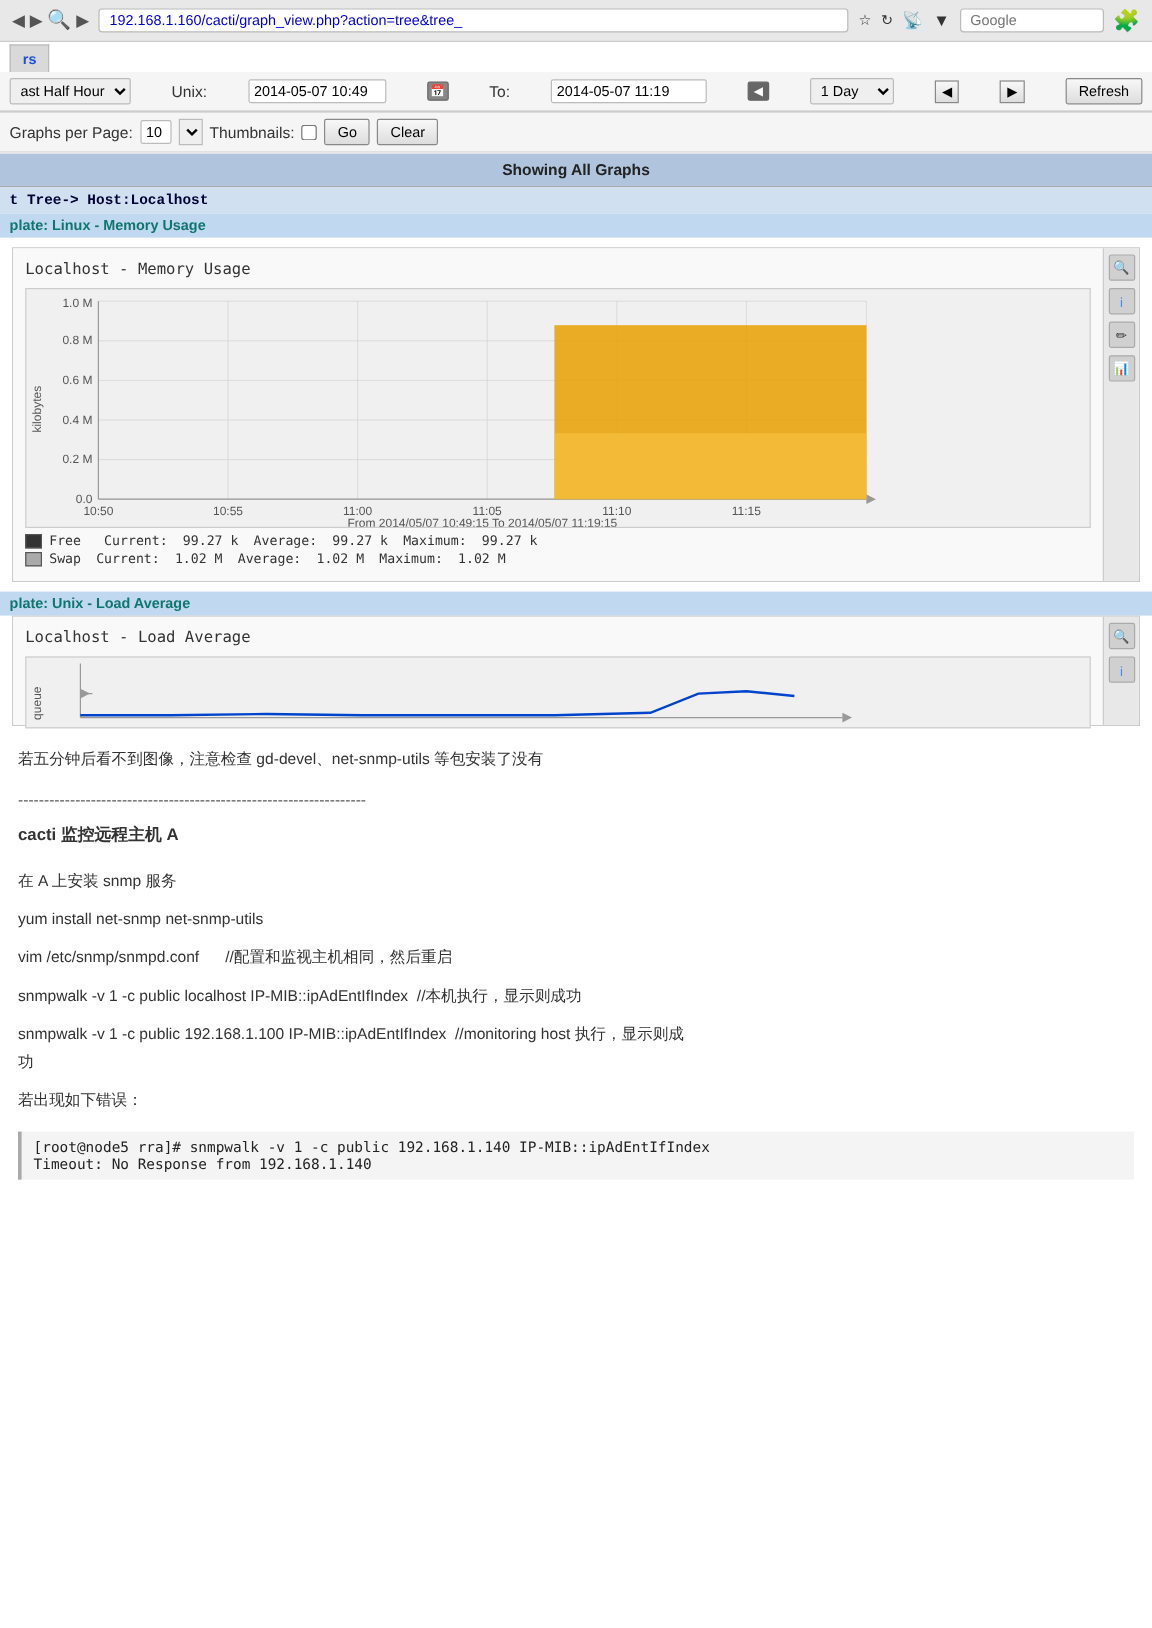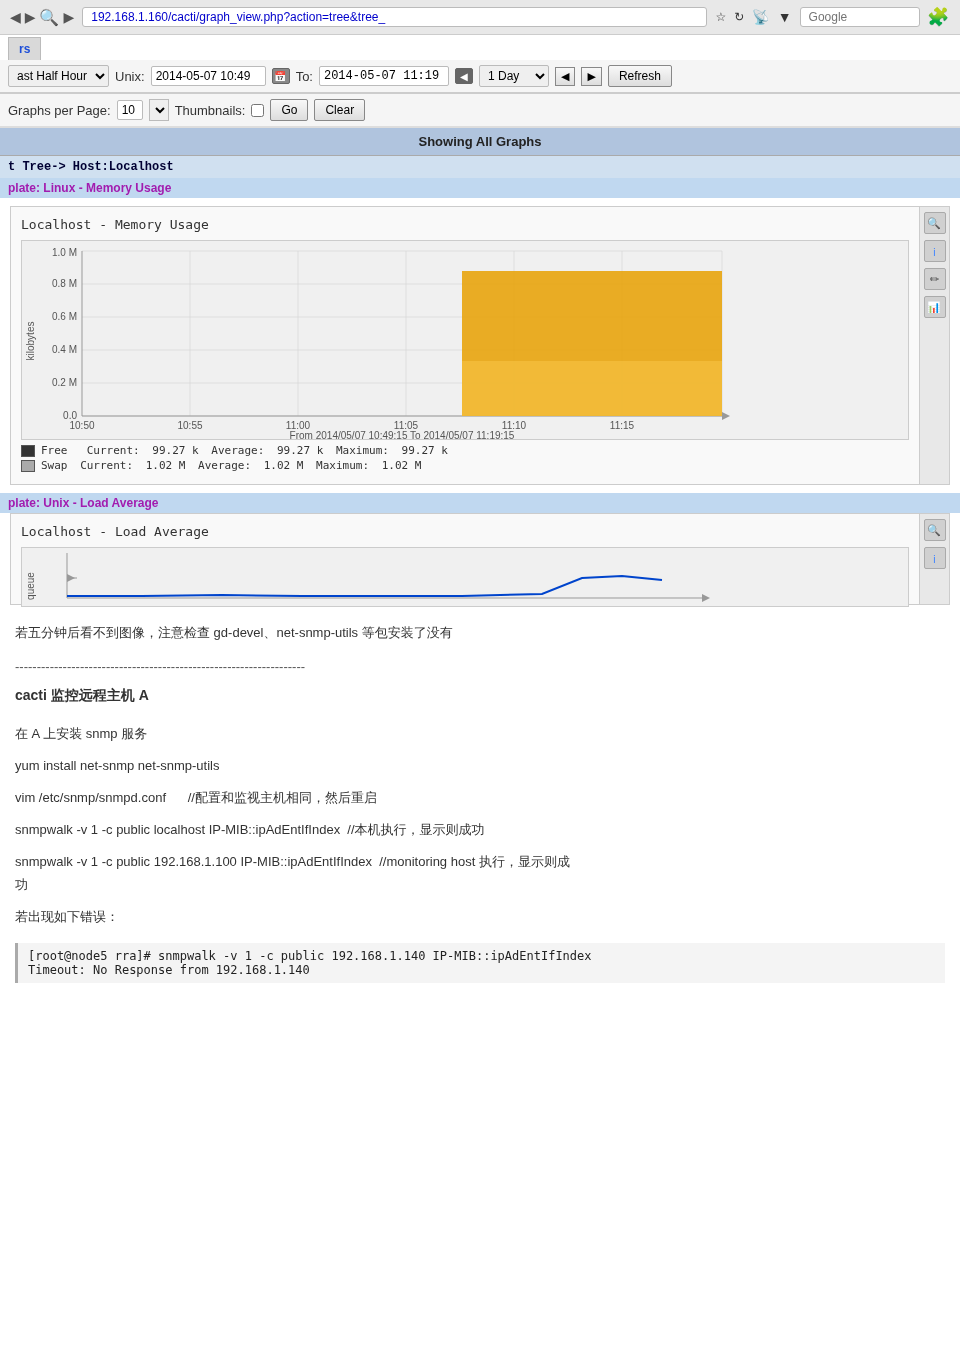--- a/index.html
+++ b/index.html
@@ -64,20 +64,21 @@
 
     
     .toolbar {
       background: #f5f5f5;
       border-bottom: 2px solid #ccc;
       padding: 5px 8px;
       display: flex;
       align-items: center;
       gap: 6px;
       flex-wrap: wrap;
+      justify-content: space-between;
     }
     .toolbar-row2 {
       background: #f5f5f5;
       border-bottom: 1px solid #ddd;
       padding: 5px 8px;
       display: flex;
       align-items: center;
       gap: 6px;
     }
     .toolbar select, .toolbar input[type=text] {
@@ -140,21 +141,21 @@
       font-size: 12px;
       font-weight: bold;
       color: #003;
       font-family: Liberation Mono, monospace;
     }
     .template-label {
       background: #c0d8f0;
       padding: 3px 8px;
       font-size: 12px;
       font-weight: bold;
-      color: #a21caf;
+      color: #0f766e;
     }
 
     
     .graph-container {
       border: 1px solid #ccc;
       margin: 8px 10px;
       display: flex;
       align-items: stretch;
     }
     .graph-main {
@@ -272,21 +273,21 @@
   </div>
 
   <div class="toolbar">
     <select>
       <option>ast Half Hour</option>
     </select>
     <span>Unix:</span>
     <input type="text" style="width: 115px;" value="2014-05-07 10:49">
     <span class="cal-icon">📅</span>
     <span>To:</span>
-    <input type="text" value="2014-05-07 11:19" style="width: 130px; font-family: Liberation Mono, monospace;">
+    <input type="text" value="2014-05-07 11:19" style="width: 130px;">
     <span class="cal-icon" style="background:#666;">◀</span>
     <select style="width:70px;">
       <option>1 Day</option>
     </select>
     <button class="arrow-btn">◀</button>
     <button class="arrow-btn">▶</button>
     <button class="btn">Refresh</button>
   </div>
 
   <div class="toolbar-row2">

